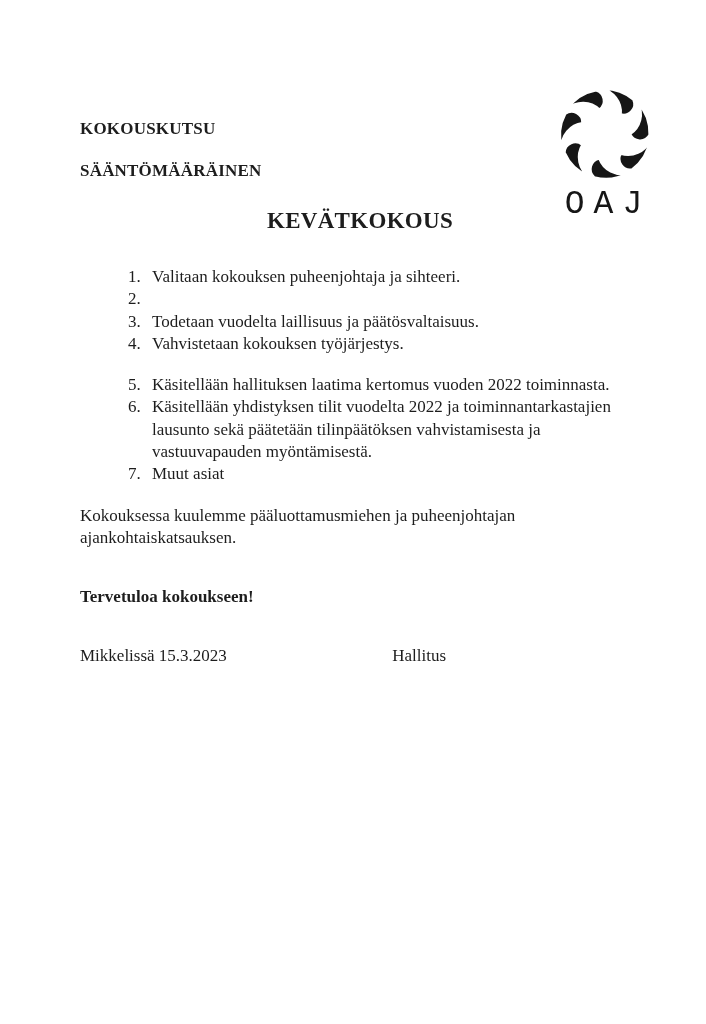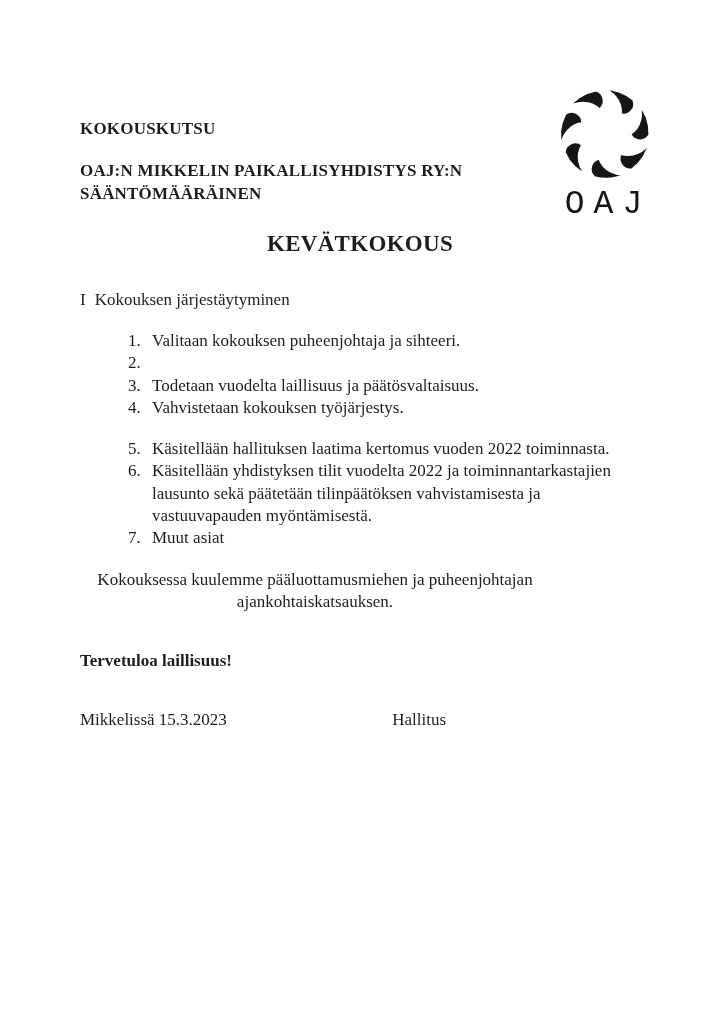--- a/index.html
+++ b/index.html
@@ -47,21 +47,21 @@
   .meta-value { flex: 1; }
   .section-heading { margin-top: 31px; font-size: 17px; line-height: 22px; }
   .section-heading.second { margin-top: 14px; padding-left: 7px; }
   .section-num { display: inline-block; }
   .section-num.one { margin-right: 9px; }
   .section-num.two { margin-right: 8px; }
   .agenda-list { margin-top: 19px; margin-left: 48px; font-size: 17px; line-height: 22.3px; list-style: none; }
   .agenda-item { display: flex; }
   .agenda-num { width: 24px; flex: 0 0 24px; }
   .agenda-text { max-width: 490px; }
-  .closing-para { margin-top: 19px; font-size: 17px; line-height: 22.5px; max-width: 470px; text-align: center; }
+  .closing-para { margin-top: 19px; font-size: 17px; line-height: 22.5px; max-width: 470px; }
   .welcome { margin-top: 36px; font-weight: bold; font-size: 17px; line-height: 22px; }
   .signature-row { margin-top: 37px; font-size: 17px; line-height: 22px; }
   .place-date { display: inline-block; width: 308px; }
   .signature { display: inline-block; }
   .logo-block {
     position: absolute;
     left: 550px;
     top: 82px;
     width: 110px;
     text-align: center;
@@ -97,32 +97,28 @@
       </g>
     </svg>
     <span class="logo-text">OAJ</span>
   </div>
 
   <div class="content">
 
     <div class="doc-type">KOKOUSKUTSU</div>
 
     <div class="org-title">
-      <div>OAJ:N MIKKELIN PAIKALLISYHDISTYS RY:N</div>
       <div>SÄÄNTÖMÄÄRÄINEN</div>
     </div>
 
     <div class="main-title">KEVÄTKOKOUS</div>
 
     <div class="meta">
     </div>
 
-    <div class="section-heading">
-      <span class="section-num one">I</span><span>Kokouksen järjestäytyminen</span>
-    </div>
 
     <ol class="agenda-list">
       <li class="agenda-item">
         <span class="agenda-num">1.</span>
         <span class="agenda-text">Valitaan kokouksen puheenjohtaja ja sihteeri.</span>
       </li>
       <li class="agenda-item">
         <span class="agenda-num">2.</span>
       </li>
       <li class="agenda-item">
@@ -146,21 +142,21 @@
         <span class="agenda-text">Käsitellään yhdistyksen tilit vuodelta 2022 ja toiminnantarkastajien lausunto sekä päätetään tilinpäätöksen vahvistamisesta ja vastuuvapauden myöntämisestä.</span>
       </li>
       <li class="agenda-item">
         <span class="agenda-num">7.</span>
         <span class="agenda-text">Muut asiat</span>
       </li>
     </ol>
 
     <p class="closing-para">Kokouksessa kuulemme pääluottamusmiehen ja puheenjohtajan ajankohtaiskatsauksen.</p>
 
-    <p class="welcome">Tervetuloa laillisuus!</p>
+    <p class="welcome">Tervetuloa kokoukseen!</p>
 
     <div class="signature-row">
       <span class="place-date">Mikkelissä 15.3.2023</span>
       <span class="signature">Hallitus</span>
     </div>
 
   </div>
 </div>
 
 </body></html>

